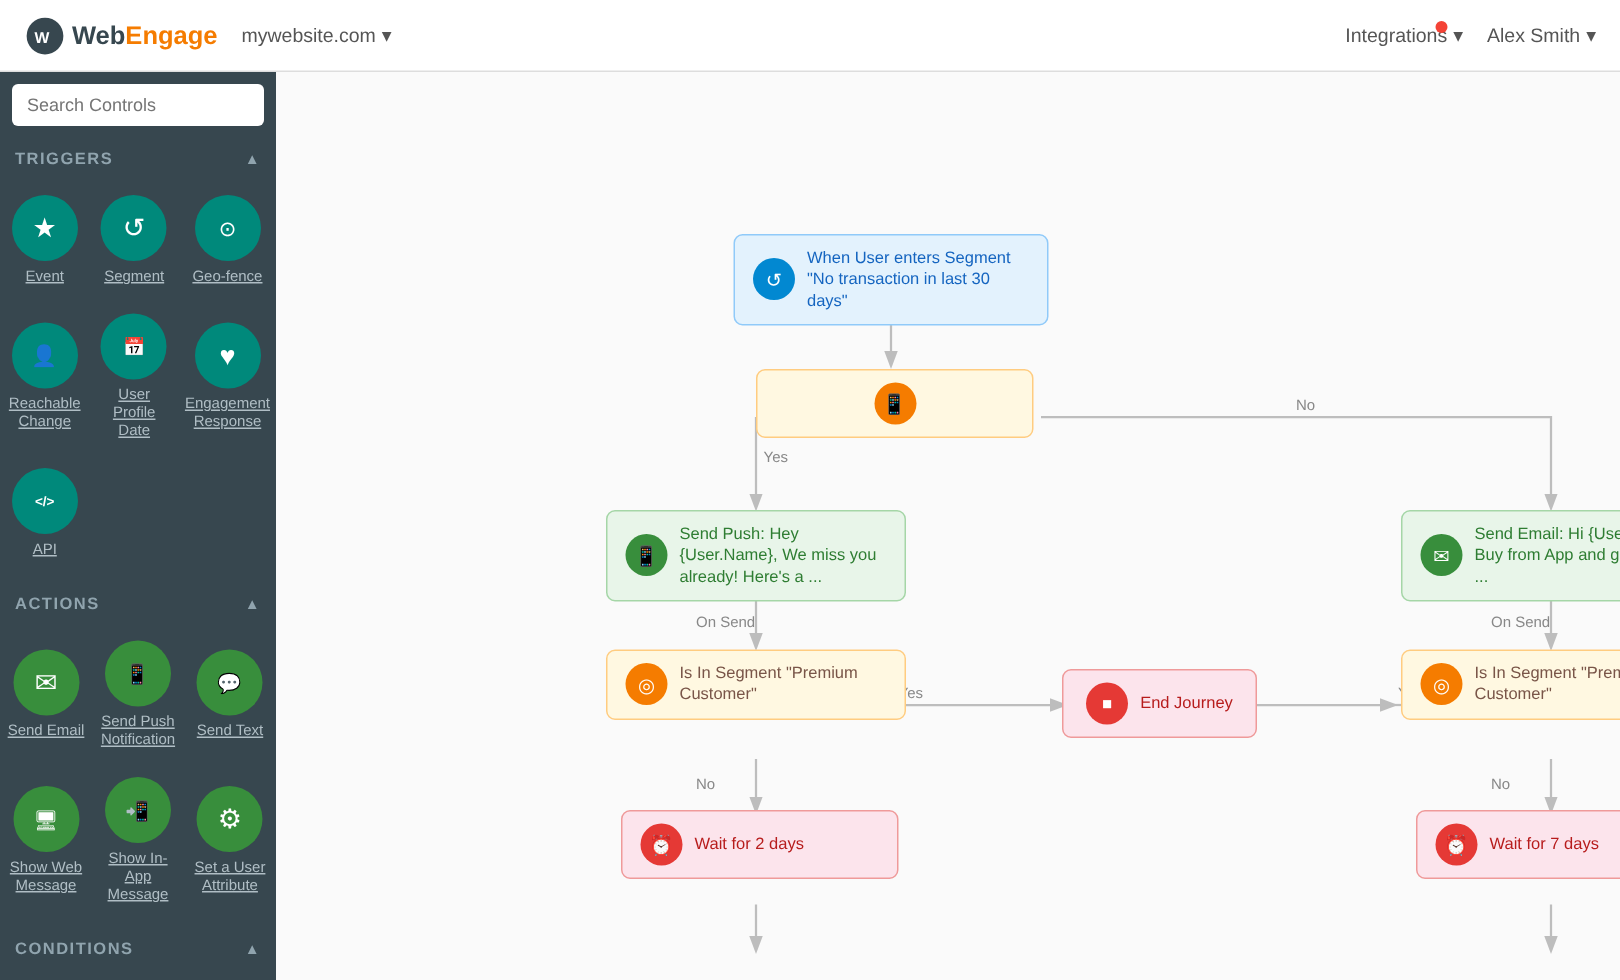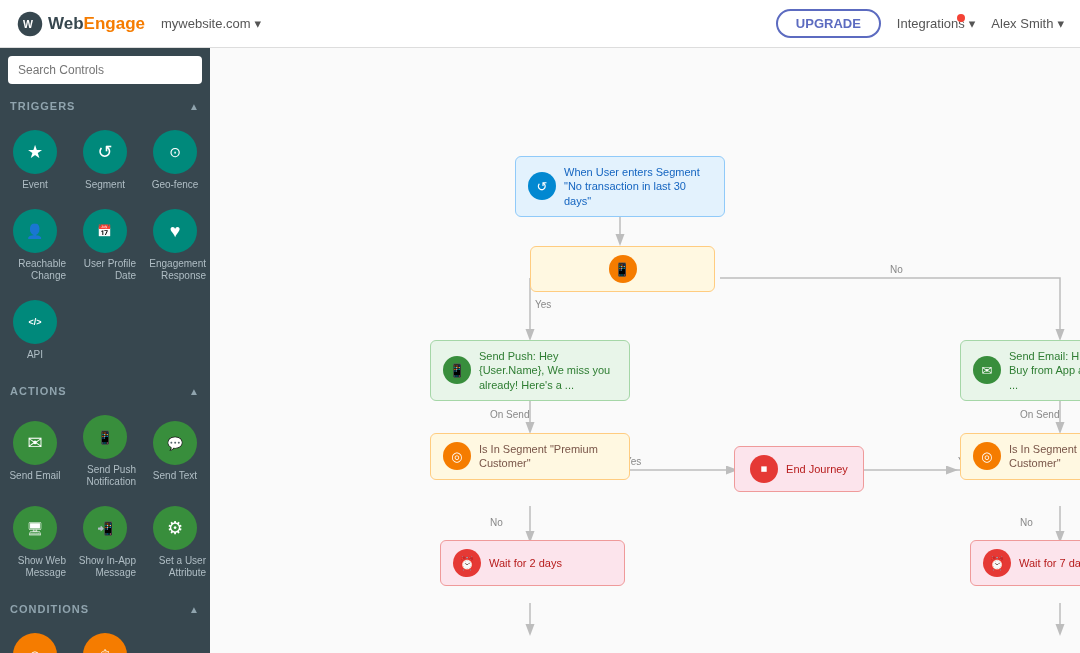--- a/index.html
+++ b/index.html
@@ -43,21 +43,21 @@
 
     
     .main-layout {
       display: flex;
       flex: 1;
       overflow: hidden;
     }
 
     
     .sidebar {
-      width: 210px;
+      width: 184px;
       background: #37474f;
       flex-shrink: 0;
       display: flex;
       flex-direction: column;
       overflow-y: auto;
       overflow-x: hidden;
     }
     .search-box {
       margin: 8px;
       padding: 7px 10px;
@@ -97,21 +97,21 @@
       gap: 5px;
     }
     .icon-circle {
       width: 44px; height: 44px; border-radius: 50%;
       display: flex; align-items: center; justify-content: center;
       font-size: 18px; color: #fff;
     }
     .ic-teal { background: #00897b; }
     .ic-orange { background: #f57c00; }
     .ic-green { background: #388e3c; }
-    .icon-label { font-size: 10px; color: #b0bec5; line-height: 1.2; text-align: right; }
+    .icon-label { font-size: 10px; color: #b0bec5; line-height: 1.2; text-align: center; text-decoration: underline; }
 
     
     .canvas-area {
       flex: 1;
       overflow: auto;
       background: #fafafa;
       padding: 20px;
       position: relative;
     }
     .canvas-title {
@@ -188,21 +188,20 @@
     <span style="font-weight:700;color:#37474f;font-size:17px;">Web<span style="color:#f57c00">Engage</span></span>
   </div>
 
   <button class="site-selector">
     <span>mywebsite.com</span>
     <span>▾</span>
   </button>
 
   <div class="nav-spacer"></div>
 
-  <button class="upgrade-btn">UPGRADE</button>
 
   <button class="integrations-btn">
     <span>Integrations</span>
     <span class="notif-dot"></span>
     <span>▾</span>
   </button>
 
   <button class="user-btn">
     <span>Alex Smith</span>
     <span>▾</span>

